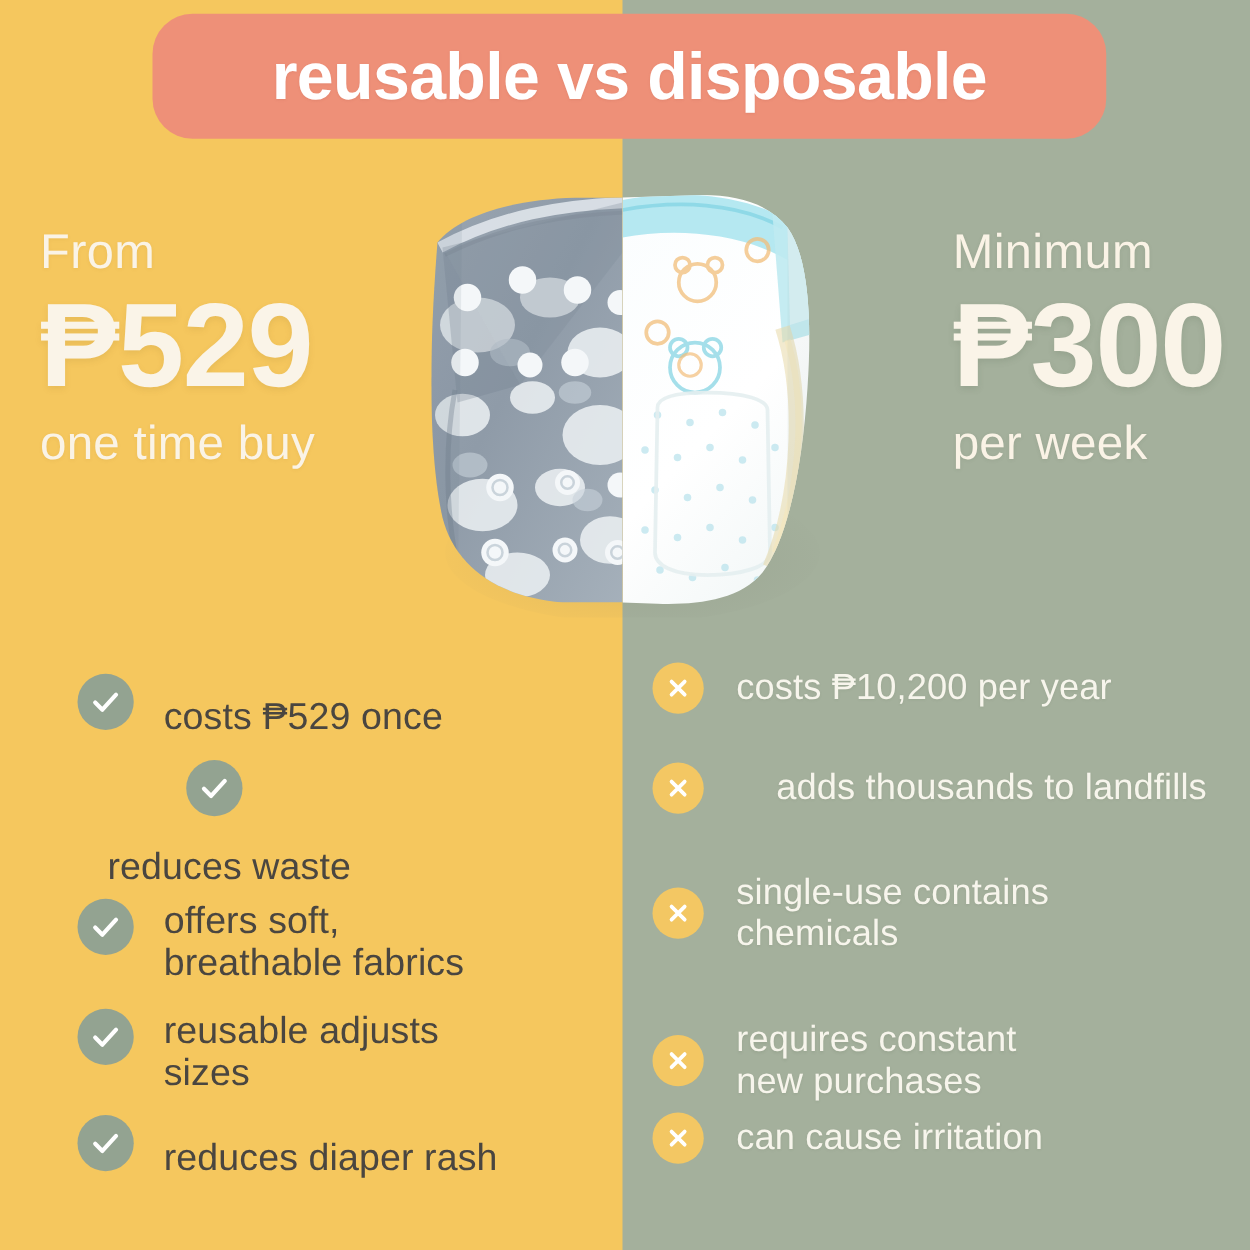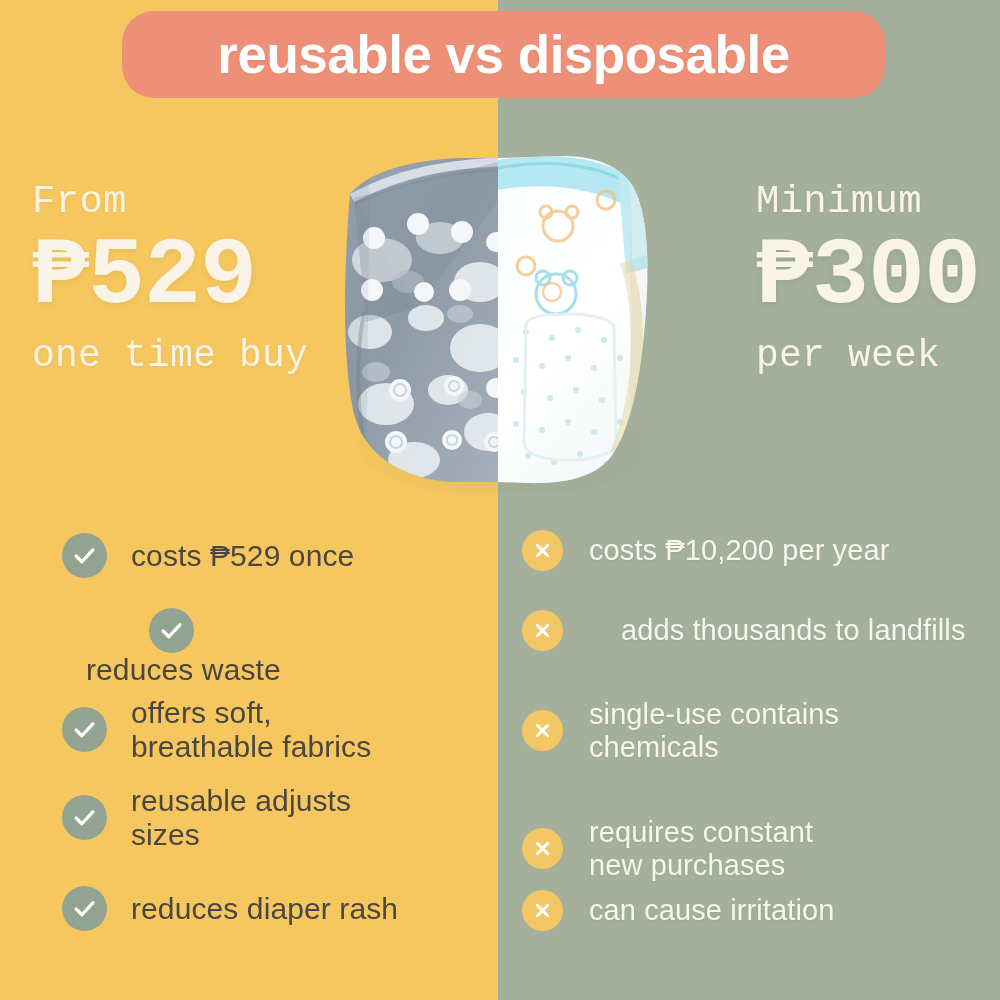--- a/index.html
+++ b/index.html
@@ -15,33 +15,33 @@
     position:absolute; left:0; top:0; width:498px; height:1000px;
     background:#F5C75E;
   }
   #bg-right{
     position:absolute; left:498px; top:0; width:502px; height:1000px;
     background:#A4B09C;
   }
 
   
   #title-banner{
-    position:absolute; left:122px; top:11px; width:763px; height:87px;
+    position:absolute; left:122px; top:11px; width:763px; height:100px;
     background:#EE9078; border-radius:32px;
     display:flex; align-items:center; justify-content:center;
     z-index:40;
   }
   #title-text{
     color:#FFFFFF; font-size:53px; font-weight:bold;
     letter-spacing:-0.5px; line-height:1;
     text-shadow:0 1px 2px rgba(180,90,70,.18);
   }
 
   
-  .price-block{ position:absolute; z-index:30;font-family:Liberation Mono, monospace; }
+  .price-block{ position:absolute; z-index:30; }
   #price-left { left:32px;  top:182px; text-align:left;  }
   #price-right{ right:20px; top:182px; text-align:left; }
 
   .price-label{
     color:#FAF3E6; font-size:39px; font-weight:300;
     letter-spacing:.3px; line-height:1.05;
     text-shadow:0 1px 3px rgba(150,110,40,.10);
   }
   #price-right .price-label{ text-shadow:0 1px 3px rgba(90,105,85,.14); }
 
@@ -78,21 +78,21 @@
     display:flex; align-items:center; justify-content:center;
   }
   .badge.check{ width:45px; height:45px; background:#93A391; }
   .badge.cross{ width:41px; height:41px; background:#F3C763; }
   .badge svg{ display:block; }
 
   .row-text{
     margin-left:24px; line-height:1.13; letter-spacing:.1px;
     white-space:pre-line;
   }
-  #list-left  .row-text{ color:#4A4640; font-size:30px; font-weight:400; }
+  #list-left  .row-text{ color:#4A4640; font-size:30px; font-weight:400;margin-top:24px; }
   #list-right .row-text{
     color:#F7F5EC; font-size:29px; font-weight:400; margin-left:26px;
     white-space:pre; text-shadow:0 1px 2px rgba(90,105,85,.13);
   }
 </style>
 </head>
 <body>
 
 <div id="bg-left"></div>
 <div id="bg-right"></div>

